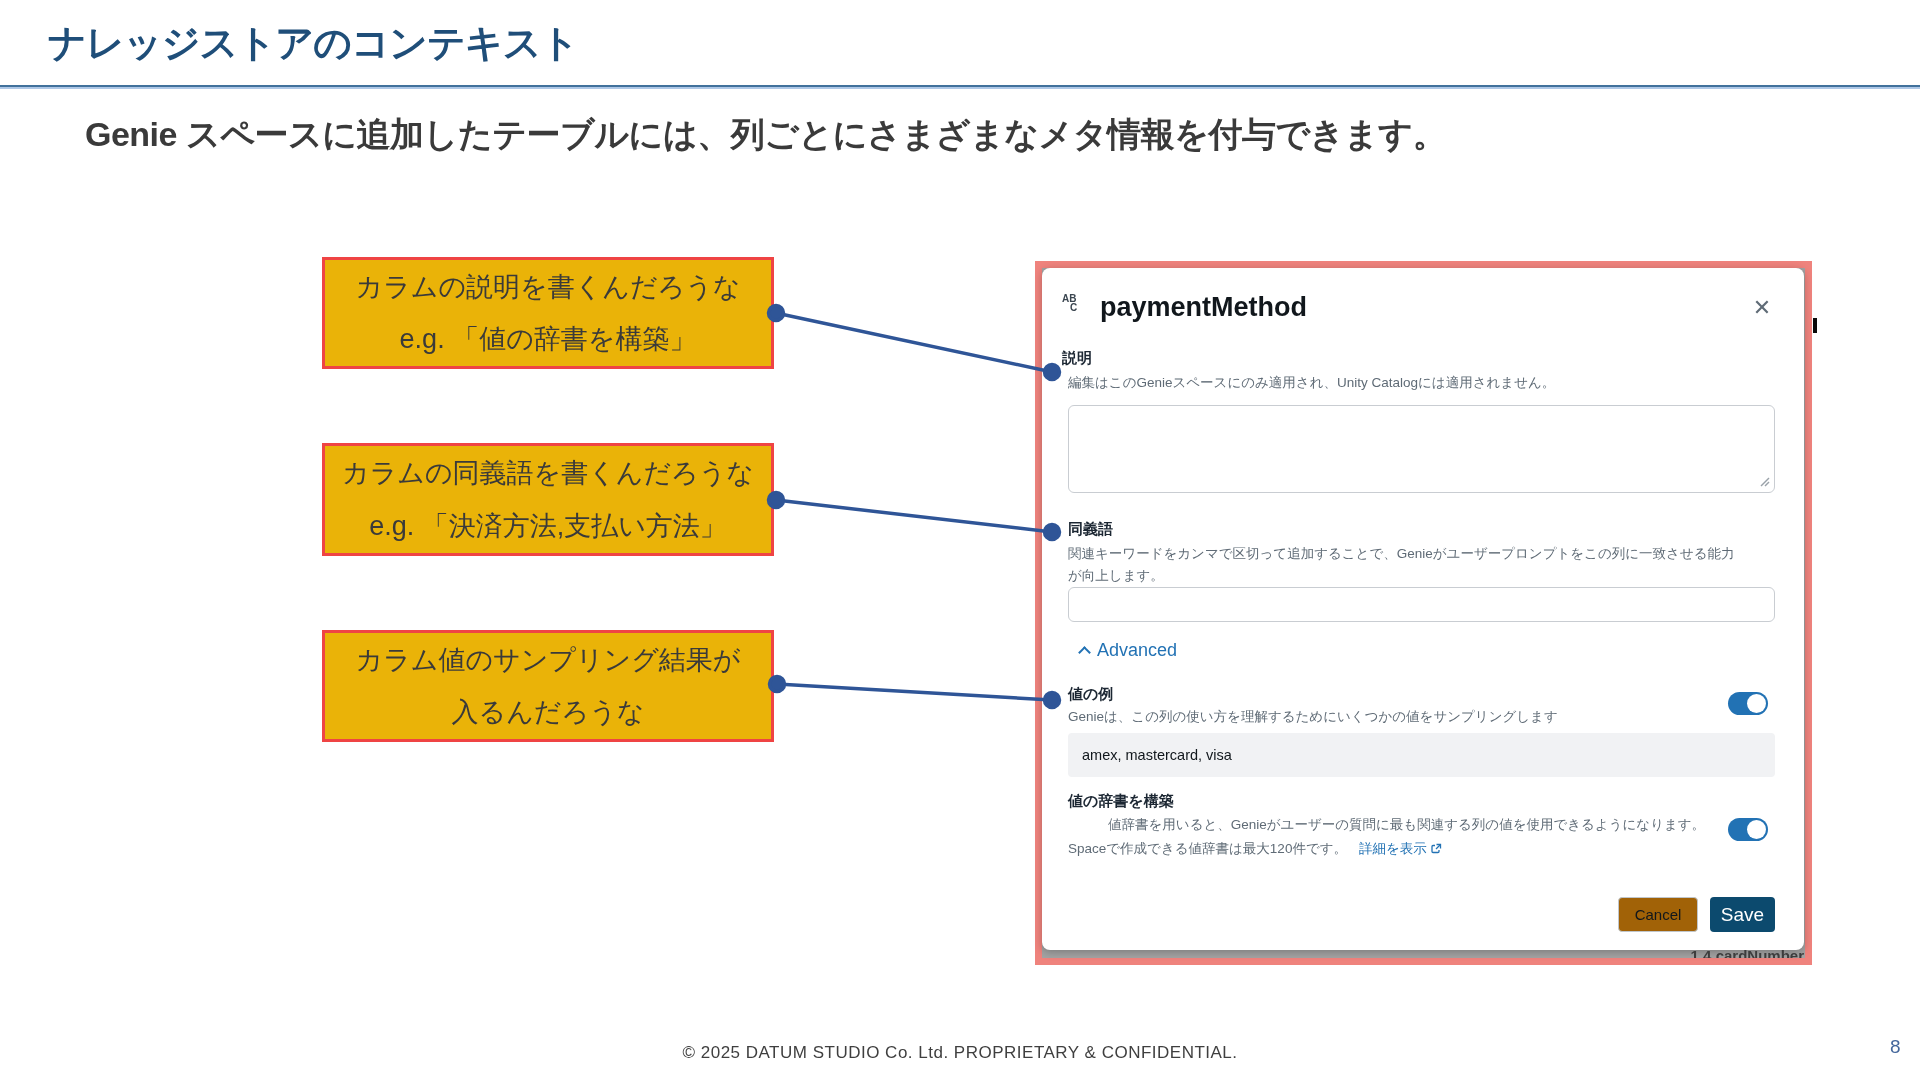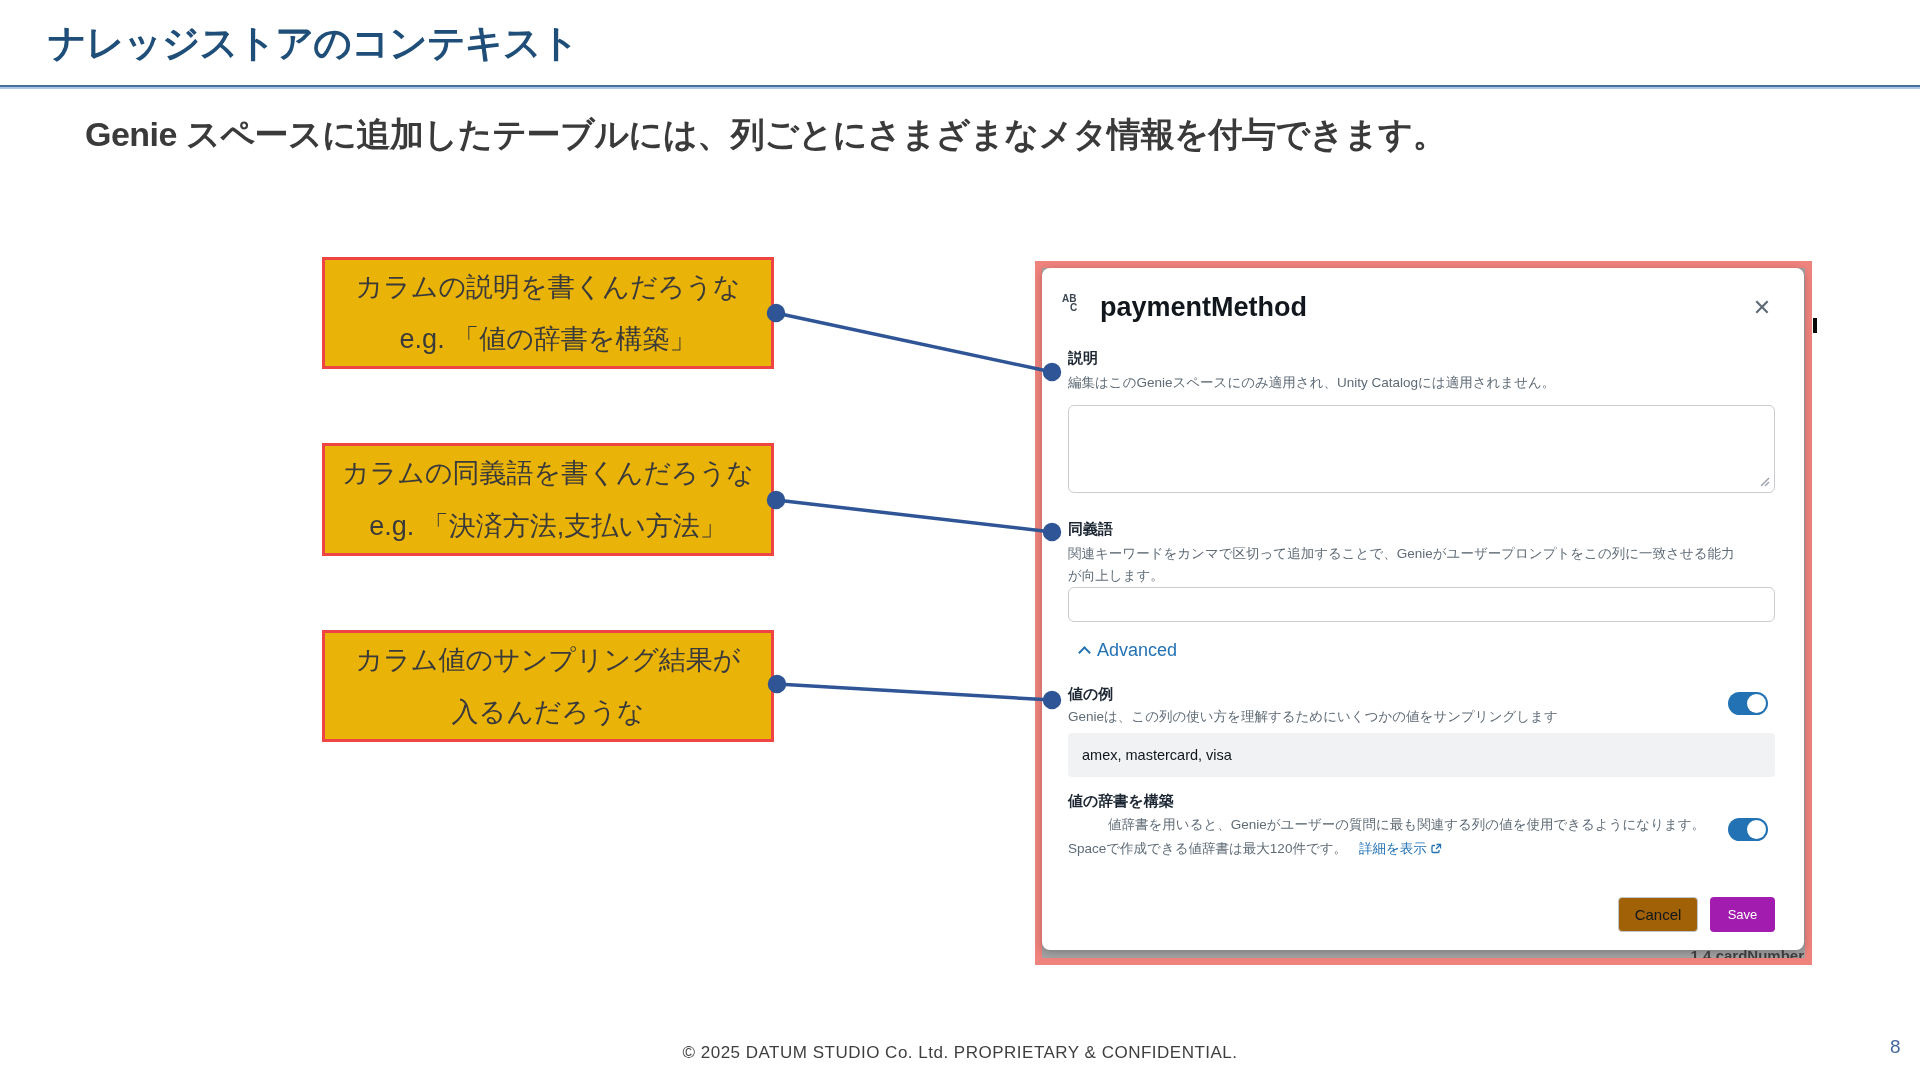--- a/index.html
+++ b/index.html
@@ -38,21 +38,21 @@
   #type-icon { left:20px; top:26px; width:30px; height:26px; color:#3B4650;
                font-size:10px; font-weight:bold; line-height:9px; text-align:left; }
   #type-icon .r2 { padding-left:8px; }
   #dialog-title { left:58px; top:24px; font-size:27px; font-weight:bold; color:#11171C; }
   #close-btn { left:700px; top:24px; width:40px; height:32px; border:none; background:transparent;
                color:#5F6B76; font-size:22px; cursor:pointer; }
 
   .field-label { font-size:15px; font-weight:bold; color:#1C2733; }
   .help { font-size:13.5px; color:#5F6B76; line-height:1.65; }
 
-  #desc-label { left:26px; top:81px; }
+  #desc-label { left:20px; top:81px; }
   #desc-help  { left:26px; top:104px; width:700px; }
   #desc-box   { left:26px; top:137px; width:707px; height:88px; }
   #desc-box textarea { width:707px; height:88px; border:1px solid #C9CDD2; border-radius:6px;
                        resize:none; background:#fff; font-size:14px; padding:8px; }
   #resize-glyph { position:absolute; right:5px; bottom:6px; }
 
   #syn-label { left:26px; top:252px; }
   #syn-help  { left:26px; top:275px; width:676px; }
   #syn-input { left:26px; top:319px; width:707px; height:35px; border:1px solid #C9CDD2;
                border-radius:6px; font-size:14px; padding:0 10px; }
@@ -76,22 +76,22 @@
   #toggle-dict   { left:686px; top:550px; }
 
   #dict-label { left:26px; top:524px; }
   #dict-help1 { left:26px; top:546px; width:700px;margin-left:40px; }
   #dict-help2 { left:26px; top:570px; width:700px; display:flex; align-items:center; gap:12px; }
   #details-link { color:#2272B4; font-size:13.5px; text-decoration:none; display:inline-flex;
                   align-items:center; gap:3px; }
 
   #cancel-btn { left:576px; top:629px; width:80px; height:35px; background:#a16207;
                 border:1px solid #C0C6CC; border-radius:4px; font-size:15px; color:#11171C; cursor:pointer; }
-  #save-btn   { left:668px; top:629px; width:65px; height:35px; background:#a21caf; border:none;
-                border-radius:4px; font-size:13px; color:#fff; cursor:pointer; }
+  #save-btn   { left:668px; top:629px; width:65px; height:35px; background:#0c4a6e; border:none;
+                border-radius:4px; font-size:19px; color:#fff; cursor:pointer; }
 
   
   #bg-fragment { position:absolute; left:1560px; top:948px; width:244px; height:10px;
                  overflow:hidden; z-index:12; color:#3d3d3d; font-size:15px; font-weight:bold;
                  line-height:15px; text-align:right; }
   #black-mark { position:absolute; left:1813px; top:318px; width:4px; height:15px;
                 background:#0A0A0A; z-index:5; }
 
   
   #footer { position:absolute; left:0; top:1043px; width:1920px; text-align:center;

